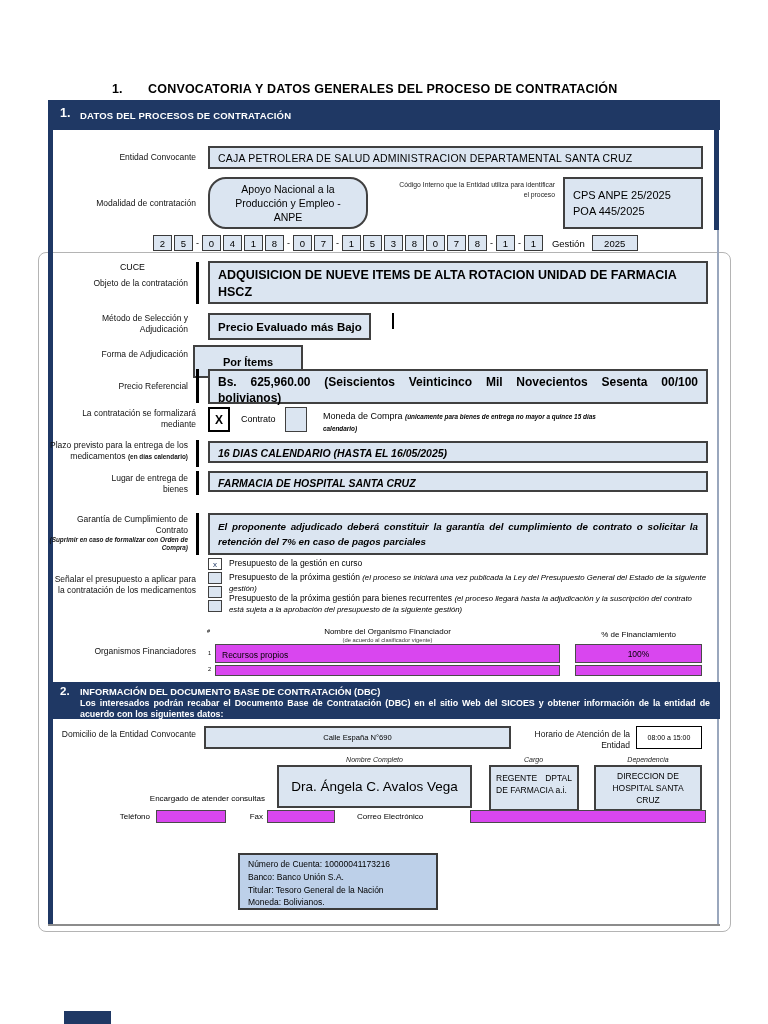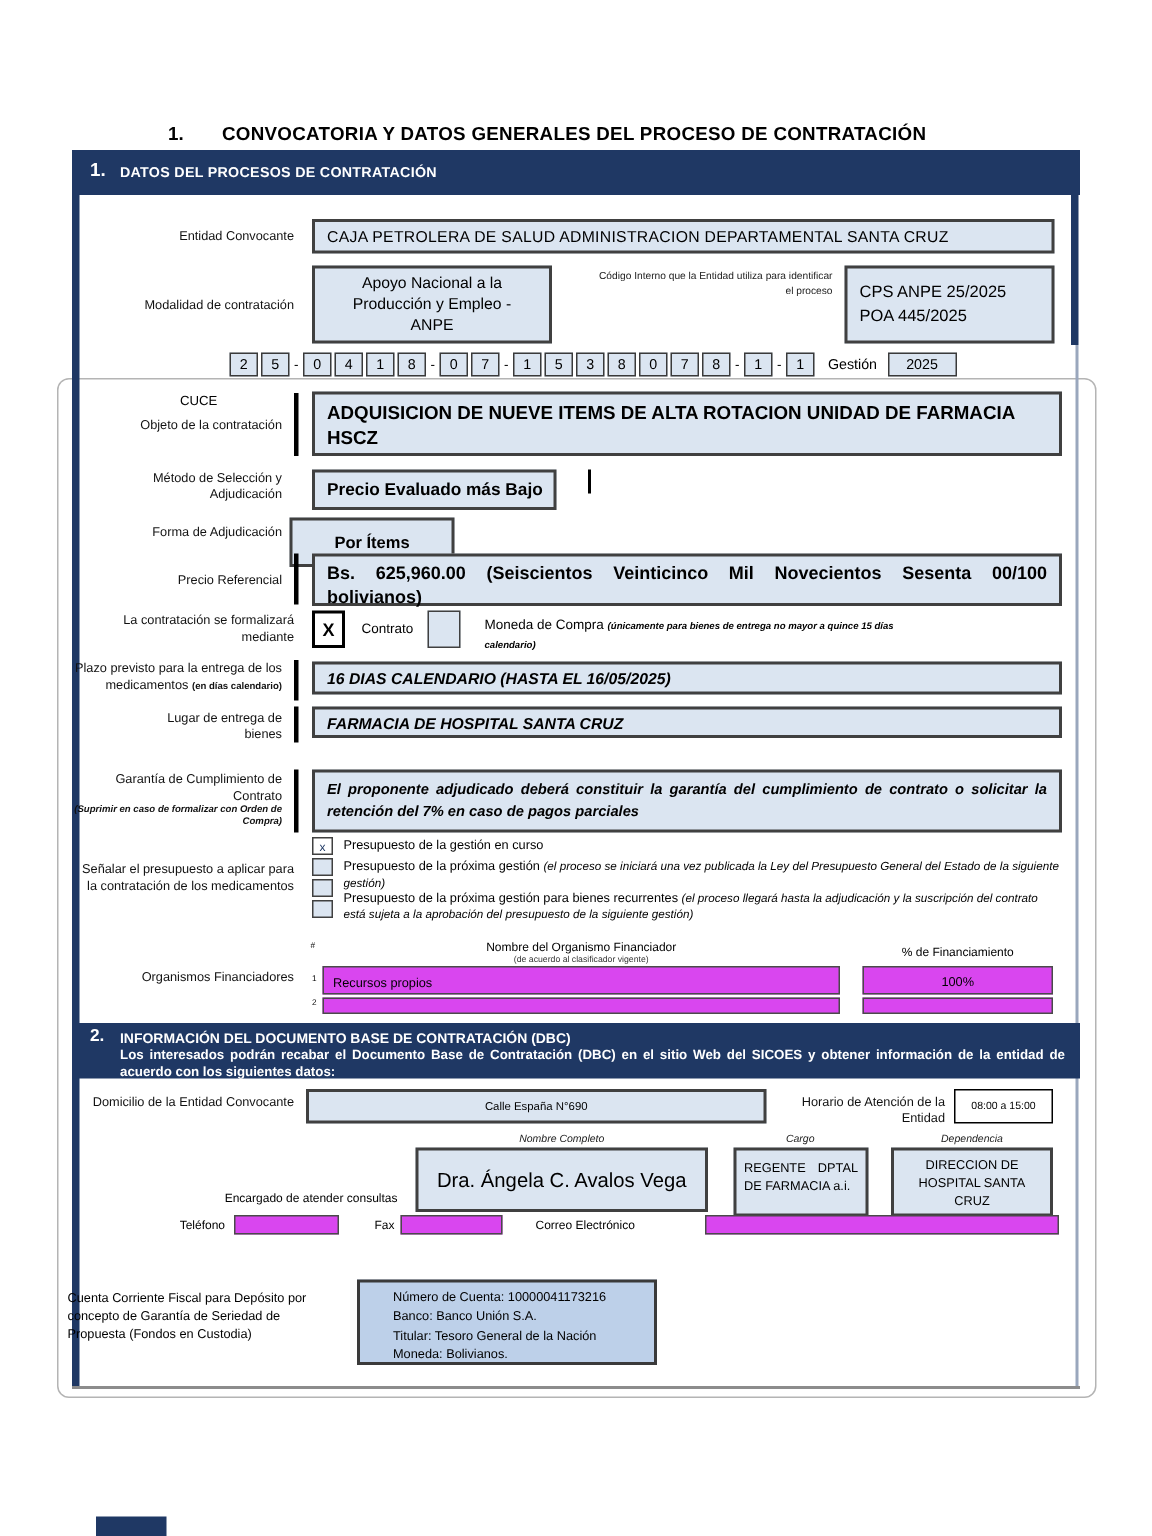--- a/index.html
+++ b/index.html
@@ -39,21 +39,21 @@
 
   <div class="abs navy" style="left:48px;top:100px;width:672px;height:30px;">
     <span class="abs b" style="left:12px;top:6px;font-size:12.5px;">1.</span>
     <span class="abs b" style="left:32px;top:10px;font-size:9.5px;letter-spacing:0.2px;">DATOS DEL PROCESOS DE CONTRATACIÓN</span>
   </div>
 
   <div class="abs lbl" style="left:56px;top:152px;width:140px;">Entidad Convocante</div>
   <div class="abs ibox" style="left:208px;top:146px;width:495px;height:23px;font-size:10.5px;padding:4px 8px;letter-spacing:0.2px;">CAJA PETROLERA DE SALUD ADMINISTRACION DEPARTAMENTAL SANTA CRUZ</div>
 
   <div class="abs lbl" style="left:56px;top:198px;width:140px;">Modalidad de contratación</div>
-  <div class="abs ibox ctr" style="left:208px;top:177px;width:160px;height:52px;font-size:10.5px;line-height:1.35;padding:0 10px;">Apoyo Nacional a la Producción y Empleo - ANPE</div>
+  <div class="abs ibox ctr" style="left:208px;top:177px;width:160px;height:52px;font-size:10.5px;line-height:1.35;padding:0 10px;border-radius:18px;">Apoyo Nacional a la Producción y Empleo - ANPE</div>
   <div class="abs" style="left:395px;top:180px;width:160px;font-size:6.8px;text-align:right;line-height:1.4;color:#222;">Código Interno que la Entidad utiliza para identificar el proceso</div>
   <div class="abs ibox" style="left:563px;top:177px;width:140px;height:52px;font-size:11px;padding:8px 0 0 8px;line-height:16px;">
     <div>CPS ANPE  25/2025</div>
     <div>POA 445/2025</div>
   </div>
 
   <div class="abs" style="left:120px;top:234px;height:18px;display:flex;align-items:center;">
     <span style="font-size:8.8px;margin-right:7px;margin-top:48px;">CUCE</span>
     <span class="digitbox">2</span>
     <span class="digitbox">5</span>
@@ -170,22 +170,21 @@
   <div class="abs ibox justify" style="left:489px;top:765px;width:90px;height:46px;font-size:8.5px;padding:5px 5px;line-height:1.45;">REGENTE DPTAL DE FARMACIA a.i.</div>
   <div class="abs ibox ctr" style="left:594px;top:765px;width:108px;height:46px;font-size:8.5px;line-height:1.45;padding:0 10px;">DIRECCION DE HOSPITAL SANTA CRUZ</div>
 
   <div class="abs" style="left:100px;top:812px;width:50px;text-align:right;font-size:8px;">Teléfono</div>
   <div class="abs ibox-thin" style="left:156px;top:810px;width:70px;height:13px;"></div>
   <div class="abs" style="left:238px;top:812px;width:25px;text-align:right;font-size:8px;">Fax</div>
   <div class="abs ibox-thin" style="left:267px;top:810px;width:68px;height:13px;"></div>
   <div class="abs" style="left:357px;top:812px;width:85px;font-size:8px;">Correo Electrónico</div>
   <div class="abs ibox-thin" style="left:470px;top:810px;width:236px;height:13px;"></div>
 
-  <div class="abs" style="left:45px;top:860px;width:168px;font-size:8.5px;line-height:1.4;">Cuenta Corriente Fiscal para Depósito por concepto de Garantía de Seriedad de Propuesta (Fondos en Custodia)</div>
-  <div class="abs" style="left:238px;top:853px;width:200px;height:57px;background:#bdd0e9;border:2px solid #3a3a3a;box-sizing:border-box;font-size:8.5px;line-height:1.5;padding:3px 22px;">
+  <div class="abs" style="left:238px;top:853px;width:200px;height:57px;background:#bdd0e9;border:2px solid #3a3a3a;box-sizing:border-box;font-size:8.5px;line-height:1.5;padding:3px 8px;">
     <div>Número de Cuenta: 10000041173216</div>
     <div>Banco: Banco Unión S.A.</div>
     <div>Titular: Tesoro General de la Nación</div>
     <div>Moneda: Bolivianos.</div>
   </div>
 
   <div class="abs" style="left:64px;top:1011px;width:47px;height:13px;background:#1f3864;"></div>
 
 </div>
 

